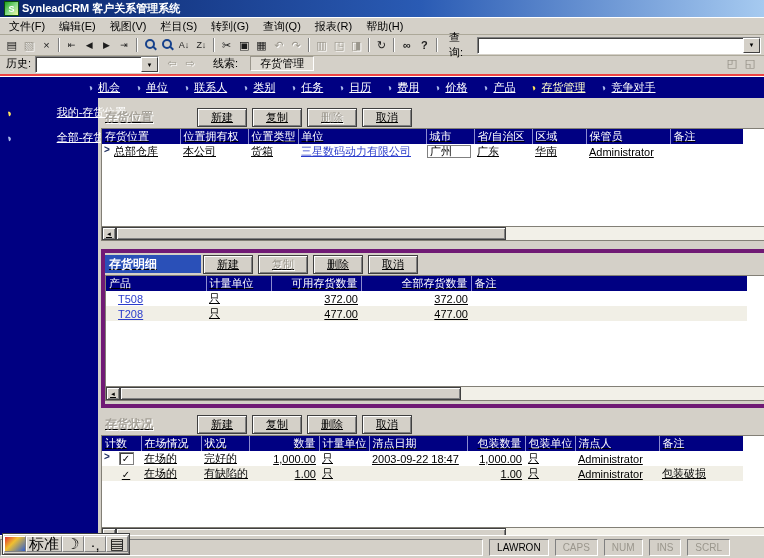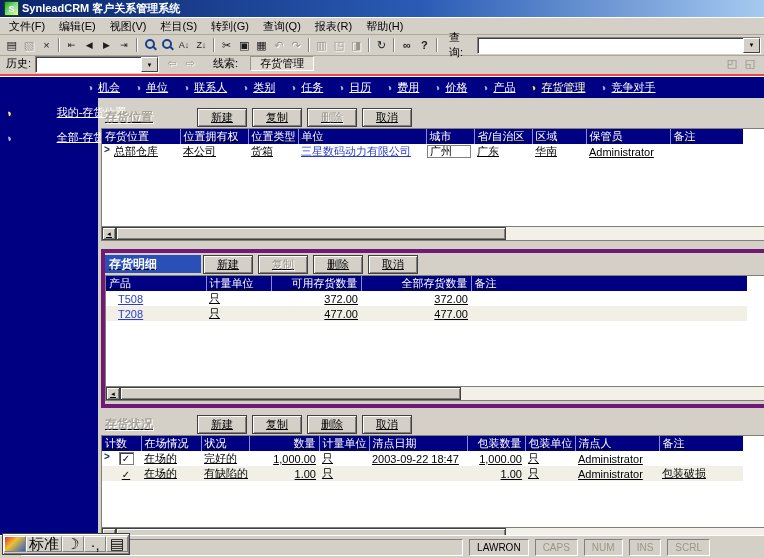--- a/index.html
+++ b/index.html
@@ -115,21 +115,21 @@
   .vtrack{flex:1;position:relative;}
   .vthumb{position:absolute;left:0;right:0;background:#d4d0c8;border:1px solid #404040;
     box-shadow:inset 1px 1px 0 #fff,inset -1px -1px 0 #808080;}
   .hscroll{height:13px;display:flex;background:#f2f0e8;border:1px solid #827f76;border-top:none;}
   .hscroll .sbtn{width:12px;height:auto;}
   .htrack{flex:1;position:relative;}
   .hthumb{position:absolute;top:0;bottom:0;left:0;background:#d4d0c8;border:1px solid #404040;
     box-shadow:inset 1px 1px 0 #fff,inset -1px -1px 0 #808080;}
   
   .statusbar{position:absolute;left:0;right:0;bottom:0;height:22px;background:#d4d0c8;
-    border-top:1px solid #fff;display:flex;align-items:center;padding:0 20px;gap:6px;}
+    border-top:1px solid #fff;display:flex;align-items:center;padding:0 0;gap:6px;}
   .sbox{border:1px solid;border-color:#808080 #fff #fff #808080;height:15px;line-height:15px;
     padding:0 7px;font-size:10px;}
   .sb-spacer{flex:1;height:15px;border:1px solid;border-color:#808080 #fff #fff #808080;}
   .sbox.dim{color:#9a968c;}
   .sb-end{width:28px;}
   
   .ime{position:absolute;left:2px;bottom:3px;height:18px;display:flex;align-items:center;
     background:#d4d0c8;border:1px solid #404040;
     box-shadow:inset 1px 1px 0 #fff,inset -1px -1px 0 #808080;padding:1px;}
   .imecell{height:14px;min-width:16px;display:flex;align-items:center;justify-content:center;

